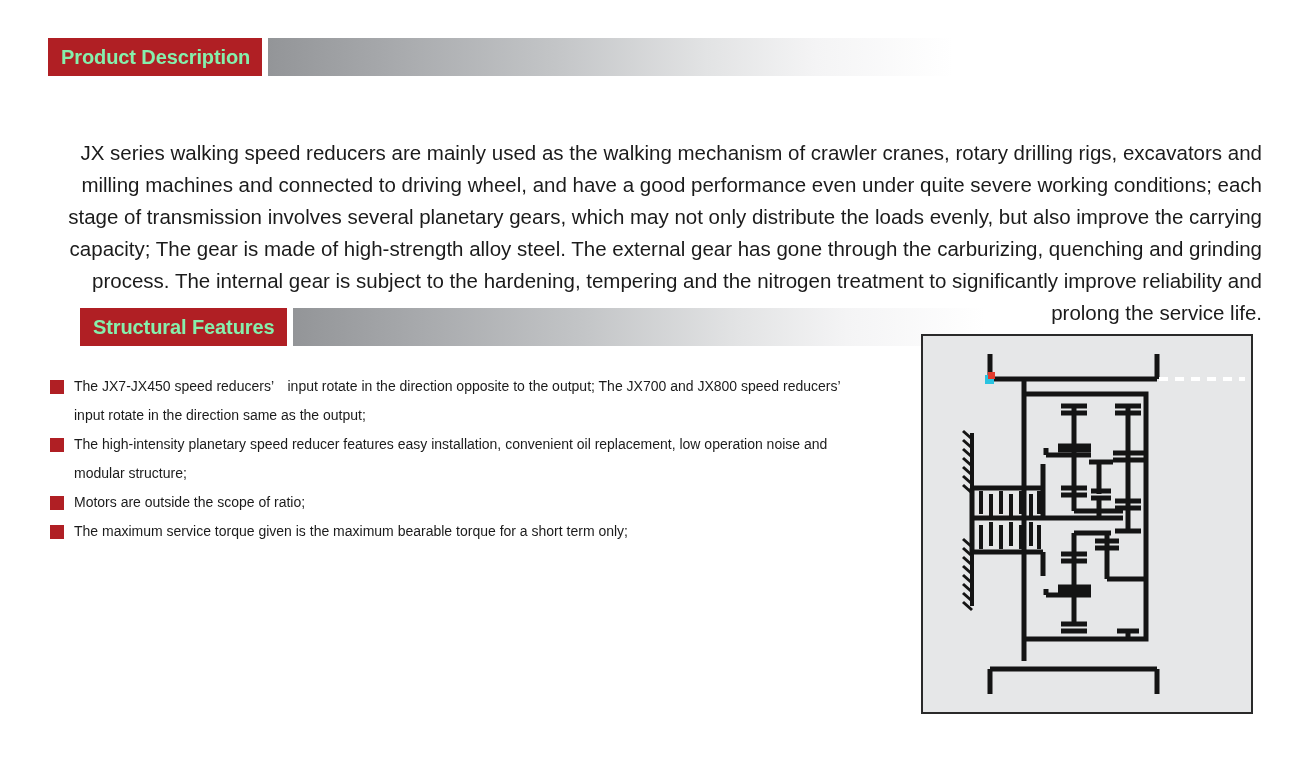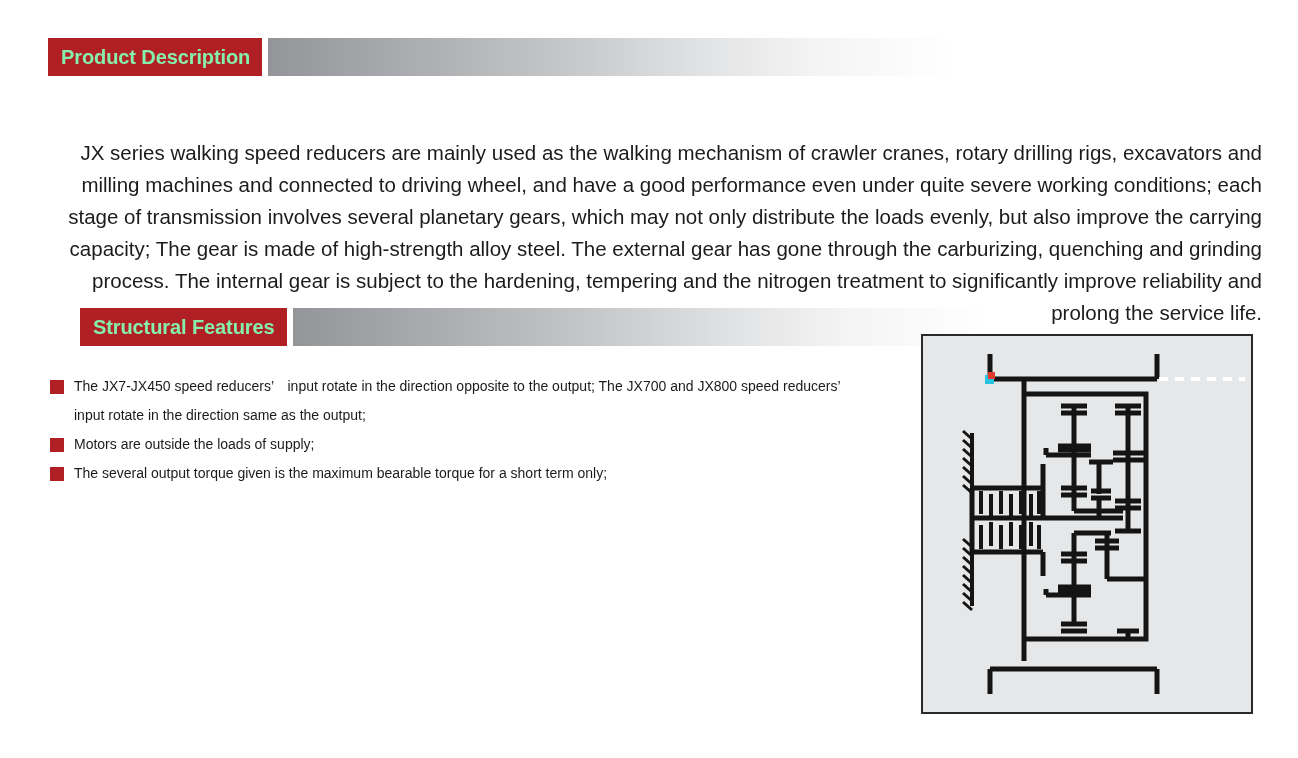--- a/index.html
+++ b/index.html
@@ -100,25 +100,29 @@
   <div class="section-gradient" style="flex:1 1 auto;"></div>
 </div>
 
 <ul class="feature-list" style="left:50px; top:372px; width:820px;">
   <li class="feature-item">
     <span class="bullet-square"></span>
     <span class="feature-text">The JX7-JX450 speed reducers’　input rotate in the direction opposite to the output; The JX700 and JX800 speed reducers’　input rotate in the direction same as the output;</span>
   </li>
   <li class="feature-item">
     <span class="bullet-square"></span>
-    <span class="feature-text">Motors are outside the loads of supply;</span>
-  </li>
-  <li class="feature-item">
-    <span class="bullet-square"></span>
-    <span class="feature-text">The several output torque given is the maximum bearable torque for a short term only;</span>
+    <span class="feature-text">The high-intensity planetary speed reducer features easy installation, convenient oil replacement, low operation noise and modular structure;</span>
+  </li>
+  <li class="feature-item">
+    <span class="bullet-square"></span>
+    <span class="feature-text">Motors are outside the scope of ratio;</span>
+  </li>
+  <li class="feature-item">
+    <span class="bullet-square"></span>
+    <span class="feature-text">The maximum service torque given is the maximum bearable torque for a short term only;</span>
   </li>
 </ul>
 
 <div class="diagram-frame" style="left:921px; top:334px; width:332px; height:380px;">
   <svg width="328" height="376" viewBox="0 0 328 376" xmlns="http://www.w3.org/2000/svg">
     <rect x="0" y="0" width="328" height="376" fill="#e6e7e8"></rect>
 
     <g stroke="#141414" stroke-width="5" fill="none" stroke-linecap="butt">
 
       <path d="M 67 18 L 67 43 M 67 43 L 234 43 M 234 43 L 234 18"></path>

